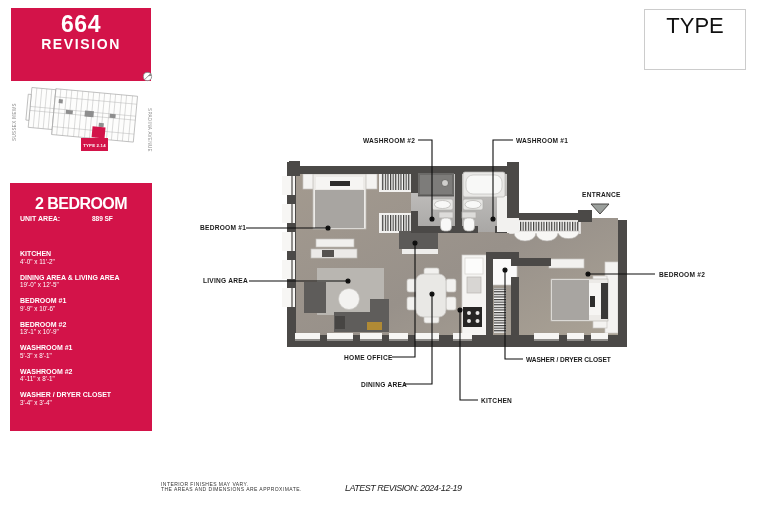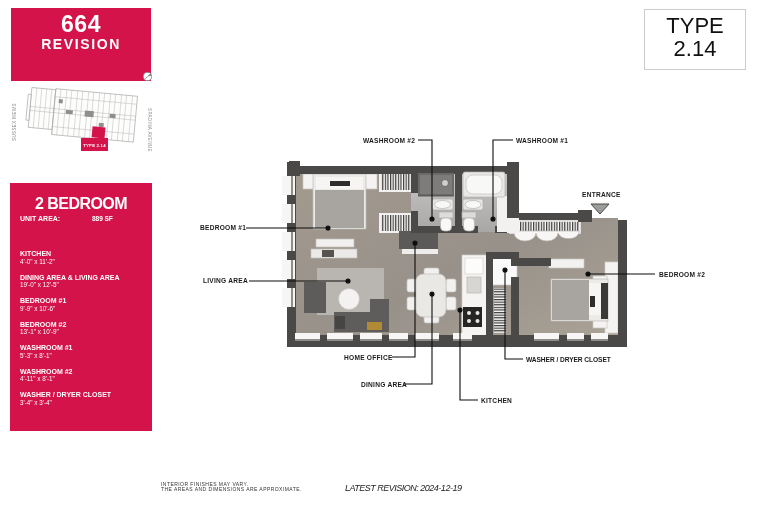--- a/index.html
+++ b/index.html
@@ -27,21 +27,20 @@
   #rev{left:345px;top:483px;font-size:9px;color:#222;letter-spacing:-0.5px;font-style:italic;}
 </style>
 </head>
 <body>
 <div class="abs red" id="hdr">
   <div class="n">664</div>
   <div class="s">REVISION</div>
 </div>
 <div class="abs" id="typebox">
   <div class="t1">TYPE</div>
-  <div>2.14</div>
 </div>
 <div class="abs red" id="panel">
   <div class="title">2 BEDROOM</div>
   <div class="ua"><span>UNIT AREA:</span><span class="sf">889 SF</span></div>
   <div class="list">
     <div class="ent">
         <div class="lbl">KITCHEN</div>
         <div class="dim">4'-0" x 11'-2"</div>
       </div>
     <div class="ent">

